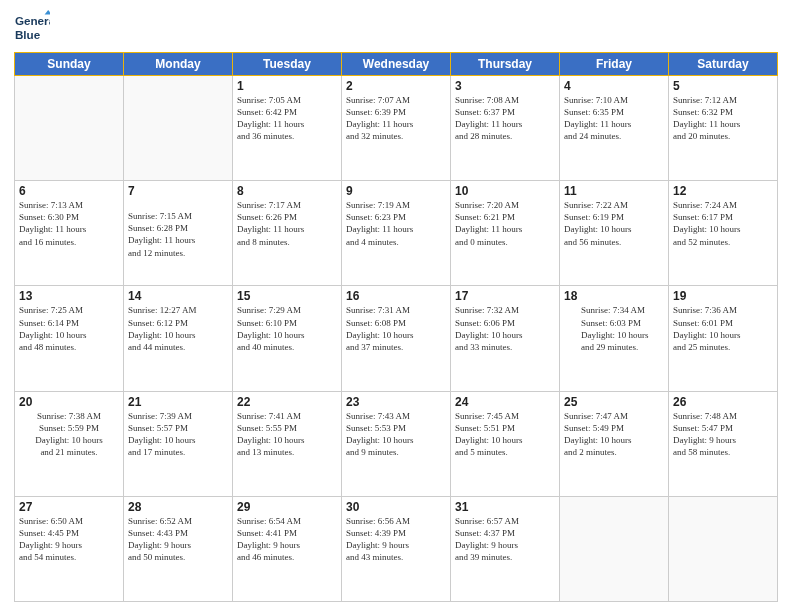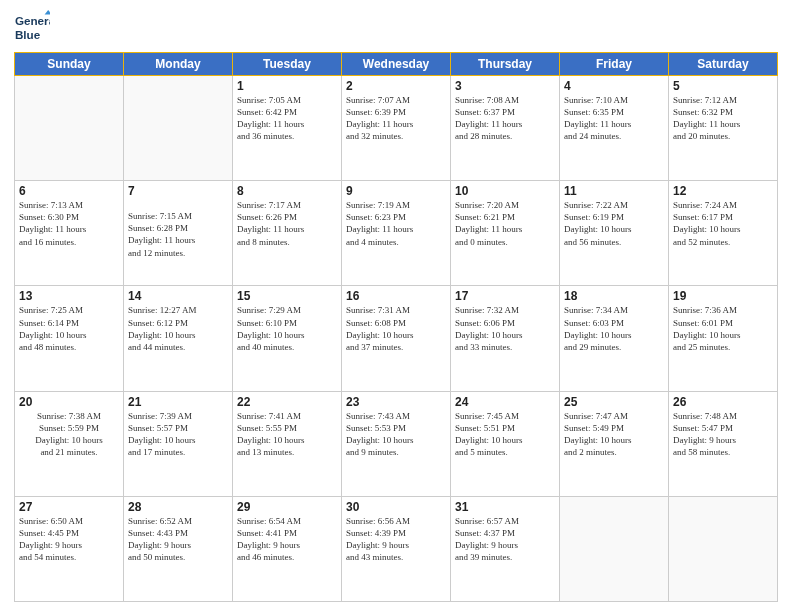--- a/index.html
+++ b/index.html
@@ -253,21 +253,21 @@
           </td>
           <td>
             <span class="day-number">17</span>
             <div class="day-info" style="white-space: pre-line;">Sunrise: 7:32 AM
 Sunset: 6:06 PM
 Daylight: 10 hours
 and 33 minutes.</div>
           </td>
           <td>
             <span class="day-number">18</span>
-            <div class="day-info" style="white-space: pre-line;">Sunrise: 7:34 AM
+            <div class="day-info" style="white-space: pre-line; margin-left: 17px;">Sunrise: 7:34 AM
 Sunset: 6:03 PM
 Daylight: 10 hours
 and 29 minutes.</div>
           </td>
           <td>
             <span class="day-number">19</span>
             <div class="day-info" style="white-space: pre-line;">Sunrise: 7:36 AM
 Sunset: 6:01 PM
 Daylight: 10 hours
 and 25 minutes.</div>

